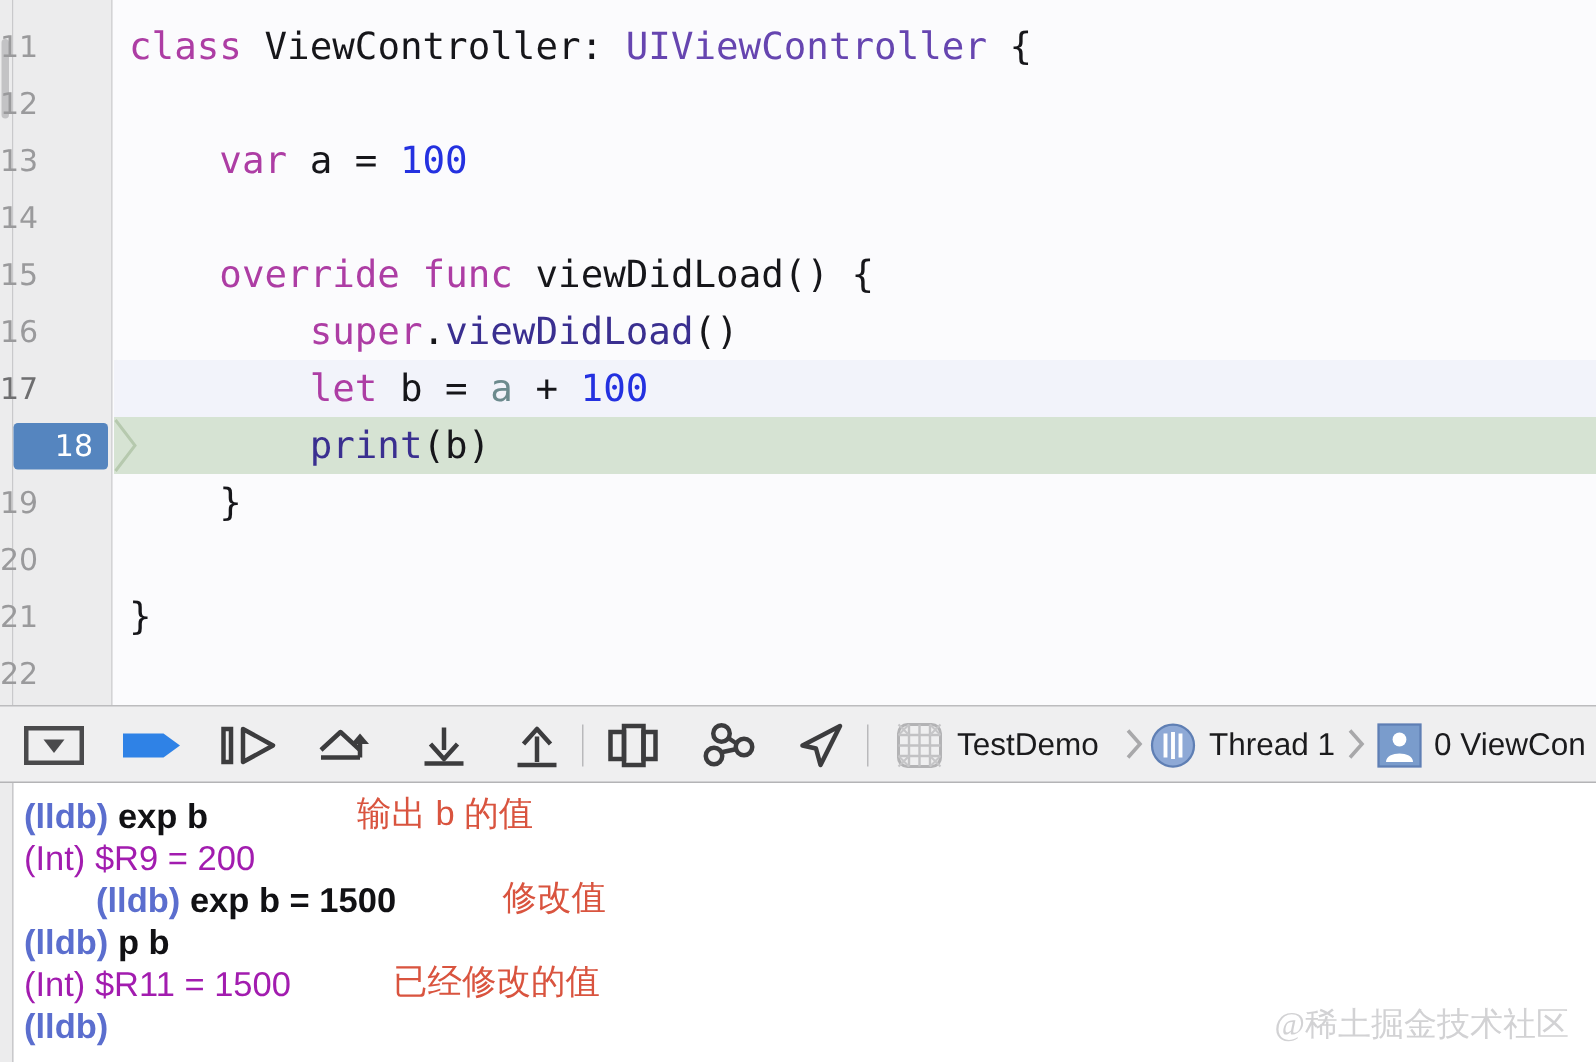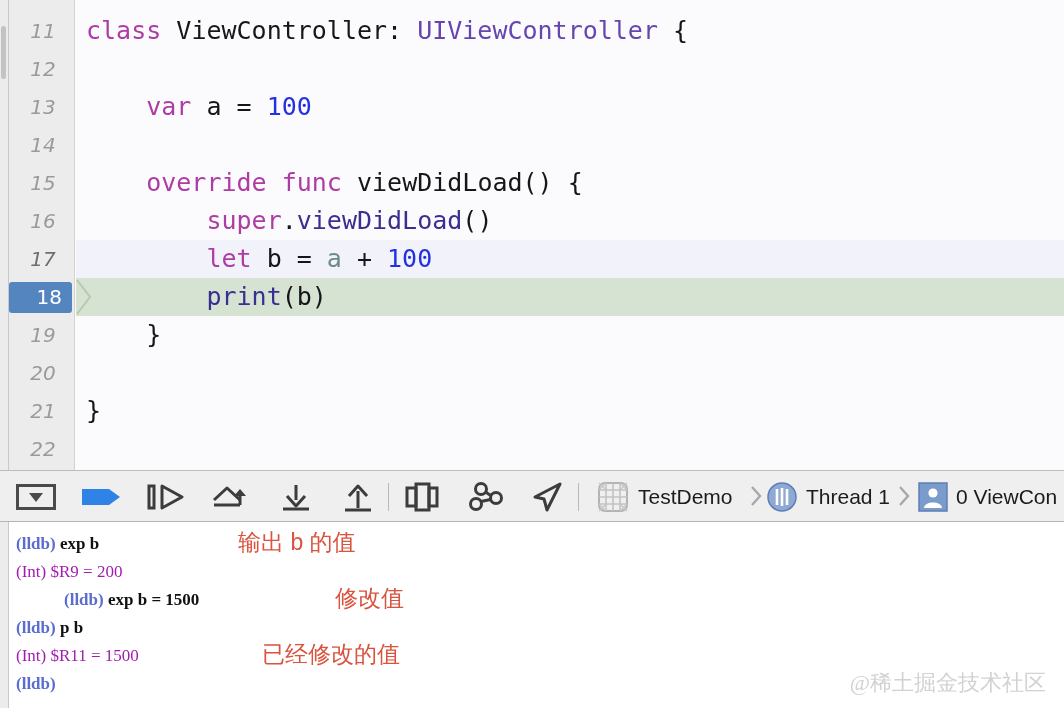--- a/index.html
+++ b/index.html
@@ -57,28 +57,27 @@
 
   .code-row {
     position: absolute;
     left: 0;
     width: 1064px;
     height: 38px;
     line-height: 38px;
   }
   .ln {
     position: absolute;
-    left: 12px; top: 0;
+    left: 0; top: 0;
     width: 62px;
-    text-align: center;
+    text-align: left;
     font-family: "DejaVu Sans", sans-serif;
     font-size: 20px;
     color: #9a9a9c;
     line-height: 38px;
-    font-style: italic;
   }
   .code-row.current .ln { color: #6e6e70; }
   .ln-badge {
     position: absolute;
     left: 9px; top: 4px;
     width: 63px; height: 31px;
     background: #5585bf;
     border-radius: 3px;
     box-sizing: border-box;
     padding-left: 16px;
@@ -173,22 +172,22 @@
     left: 0; top: 0;
     width: 9px; height: 186px;
     background: #ececed;
     border-right: 1px solid #c9c9cb;
     box-sizing: border-box;
   }
   .con-line {
     position: absolute;
     left: 16px;
     white-space: pre;
-    font-family: Liberation Serif, serif;
-    font-size: 17px;
+    font-family: Liberation Sans, sans-serif;
+    font-size: 23px;
     line-height: 28px;
     color: #16161a;
   }
   .prompt { color: #5b6ece; font-weight: bold; }
   .cmd    { color: #111114; font-weight: bold; }
   .result { color: #a21caf; }
   .note {
     position: absolute;
     white-space: pre;
     font-family: "Liberation Sans", sans-serif;

